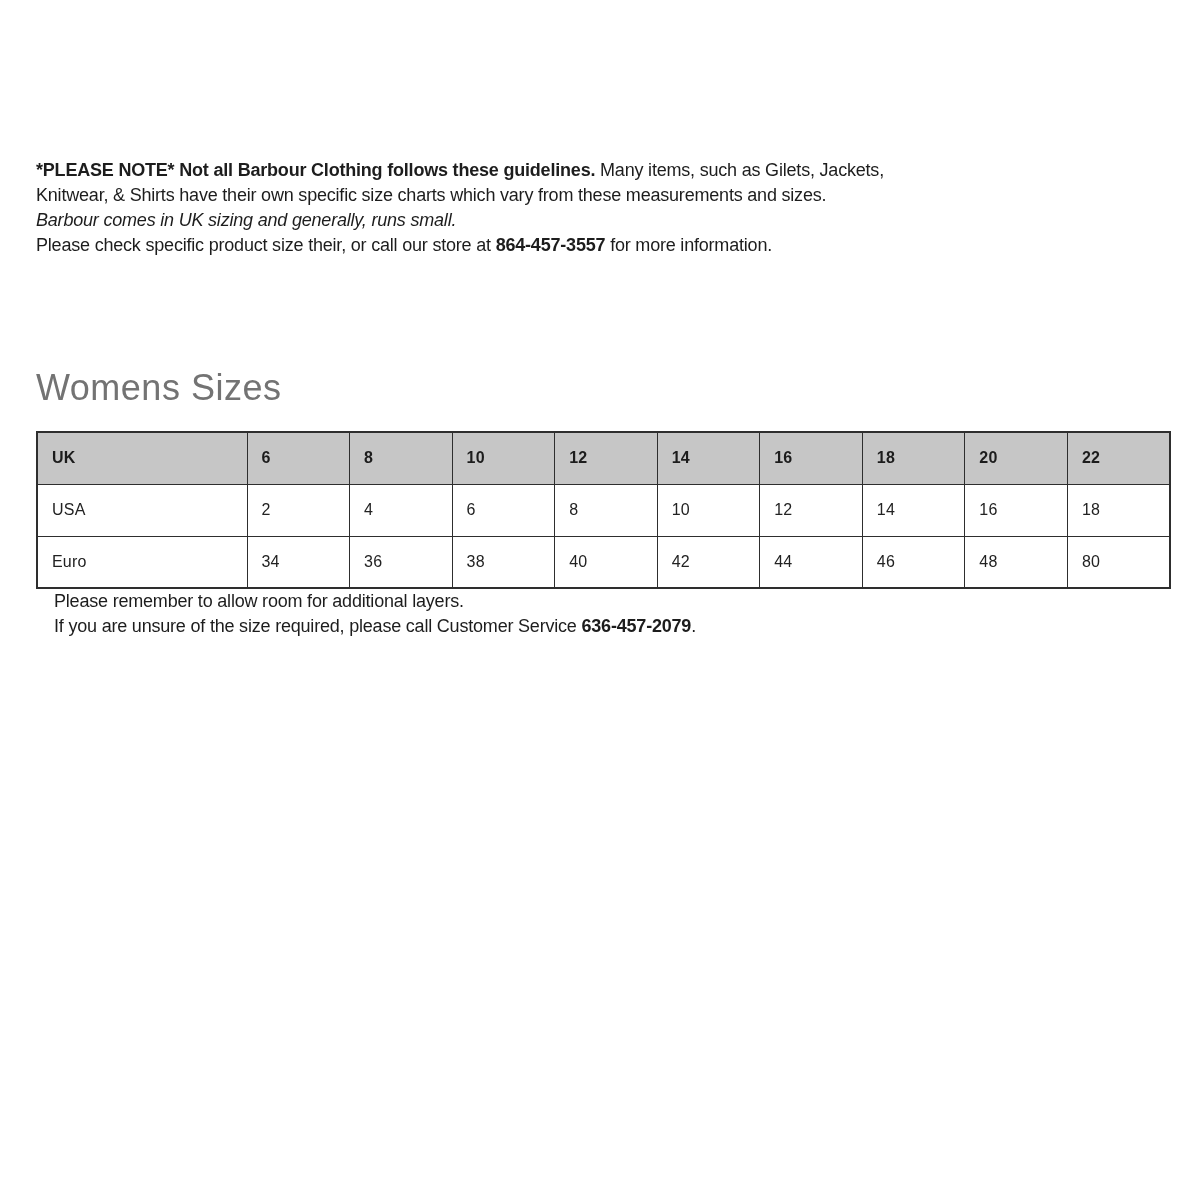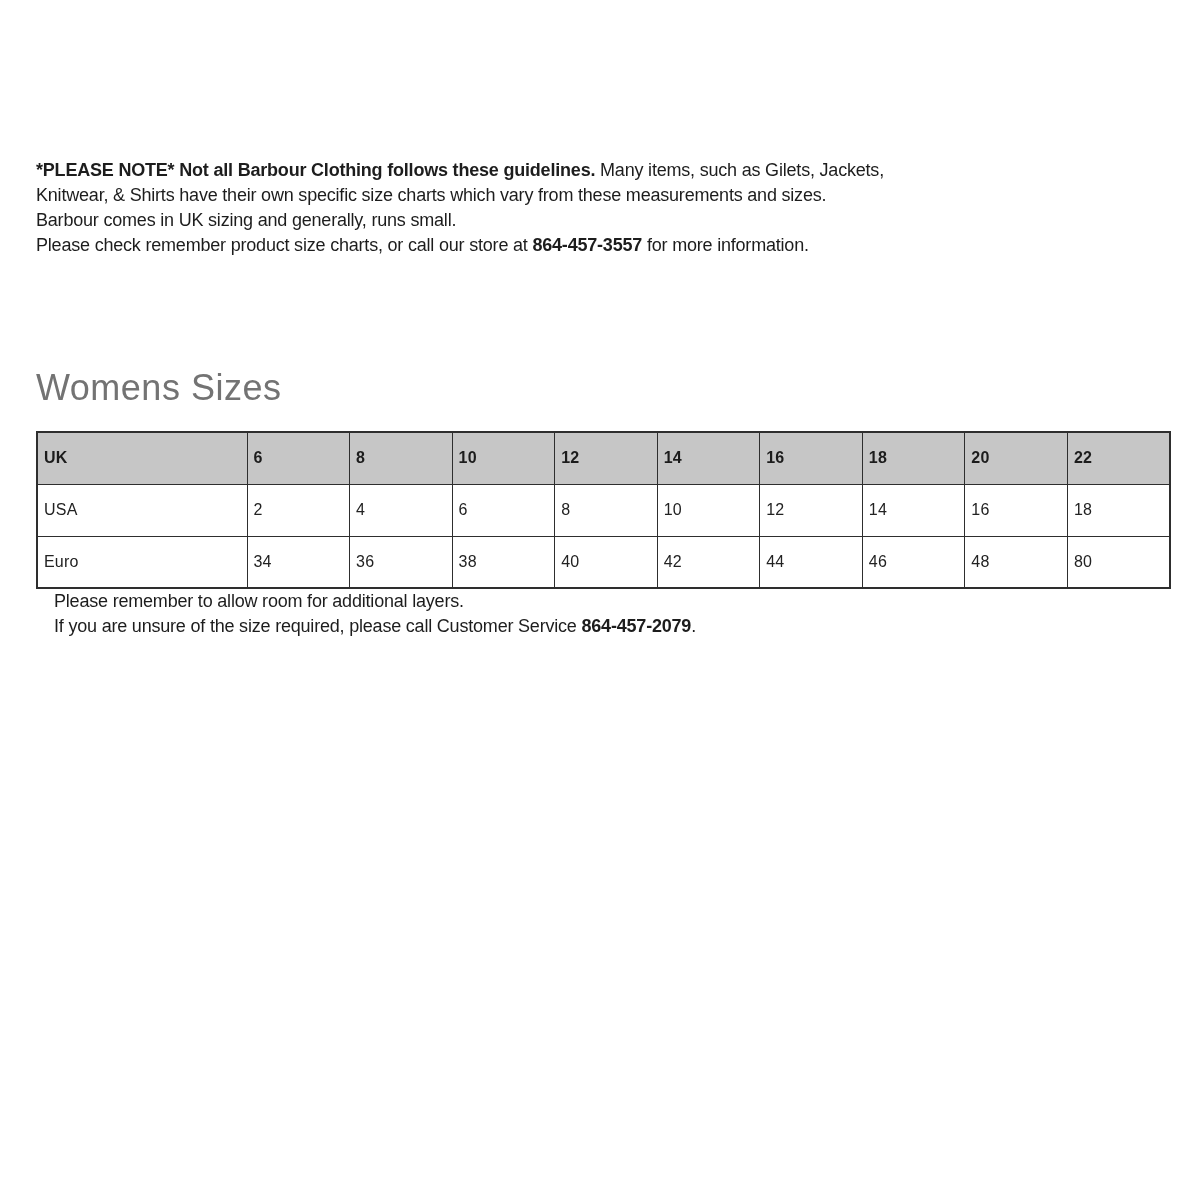--- a/index.html
+++ b/index.html
@@ -21,42 +21,42 @@
     padding: 158px 28px 0 36px;
   }
   p.body-text {
     margin: 0;
     font-size: 18px;
     line-height: 25px;
     letter-spacing: -0.2px;
   }
   p.body-text strong { font-weight: bold; }
   .note-para    { max-width: 1060px; }
-  .sizing-para  { margin-top: 26px; }
+  .sizing-para  { margin-top: 26px; font-style: italic; }
   .store-para   { margin-top: 36px; }
   h1.section-title {
     margin: 108px 0 0 0;
     font-size: 36px;
     font-weight: 400;
     letter-spacing: 0.5px;
     color: #737373;
     line-height: 43px;
   }
   table.size-table {
     margin-top: 22px;
     width: 1135px;
     border-collapse: collapse;
     table-layout: fixed;
     border: 2px solid #2e2e2e;
   }
   table.size-table th,
   table.size-table td {
     border: 1px solid #2e2e2e;
     height: 52px;
-    padding: 0 6px 0 6px;
+    padding: 0 6px 0 14px;
     text-align: left;
     vertical-align: middle;
     font-size: 16px;
     font-weight: normal;
     letter-spacing: 0.2px;
     color: #222222;
   }
   table.size-table tr.header-row th {
     background: var(--header-bg, #c6c6c6);
     font-weight: bold;
@@ -69,21 +69,21 @@
 </style>
 </head>
 <body>
 
 <div class="page">
 
   <p class="body-text note-para"><strong>*PLEASE NOTE* Not all Barbour Clothing follows these guidelines.</strong><span>  Many items, such as Gilets, Jackets,</span><br><span>Knitwear, &amp; Shirts have their own specific size charts which vary from these measurements and sizes.</span></p>
 
   <p class="body-text sizing-para">Barbour comes in UK sizing and generally, runs small.</p>
 
-  <p class="body-text store-para"><span>Please check remember product size charts, or call our store at </span><strong>864-457-3557</strong><span> for more information.</span></p>
+  <p class="body-text store-para"><span>Please check specific product size their, or call our store at </span><strong>864-457-3557</strong><span> for more information.</span></p>
 
   <h1 class="section-title">Womens Sizes</h1>
 
   <table class="size-table">
     <tbody id="size-table-body">
         <tr class="header-row">
           <th class="label-cell">UK</th>
           <th>6</th>
           <th>8</th>
           <th>10</th>
@@ -116,16 +116,16 @@
           <td>44</td>
           <td>46</td>
           <td>48</td>
           <td>80</td>
         </tr>
       </tbody>
   </table>
 
   <div class="footer-block">
     <p class="body-text layers-para">Please remember to allow room for additional layers.</p>
-    <p class="body-text service-para"><span>If you are unsure of the size required, please call Customer Service </span><strong>864-457-2079</strong><span>.</span></p>
+    <p class="body-text service-para"><span>If you are unsure of the size required, please call Customer Service </span><strong>636-457-2079</strong><span>.</span></p>
   </div>
 
 </div>
 
 </body></html>

